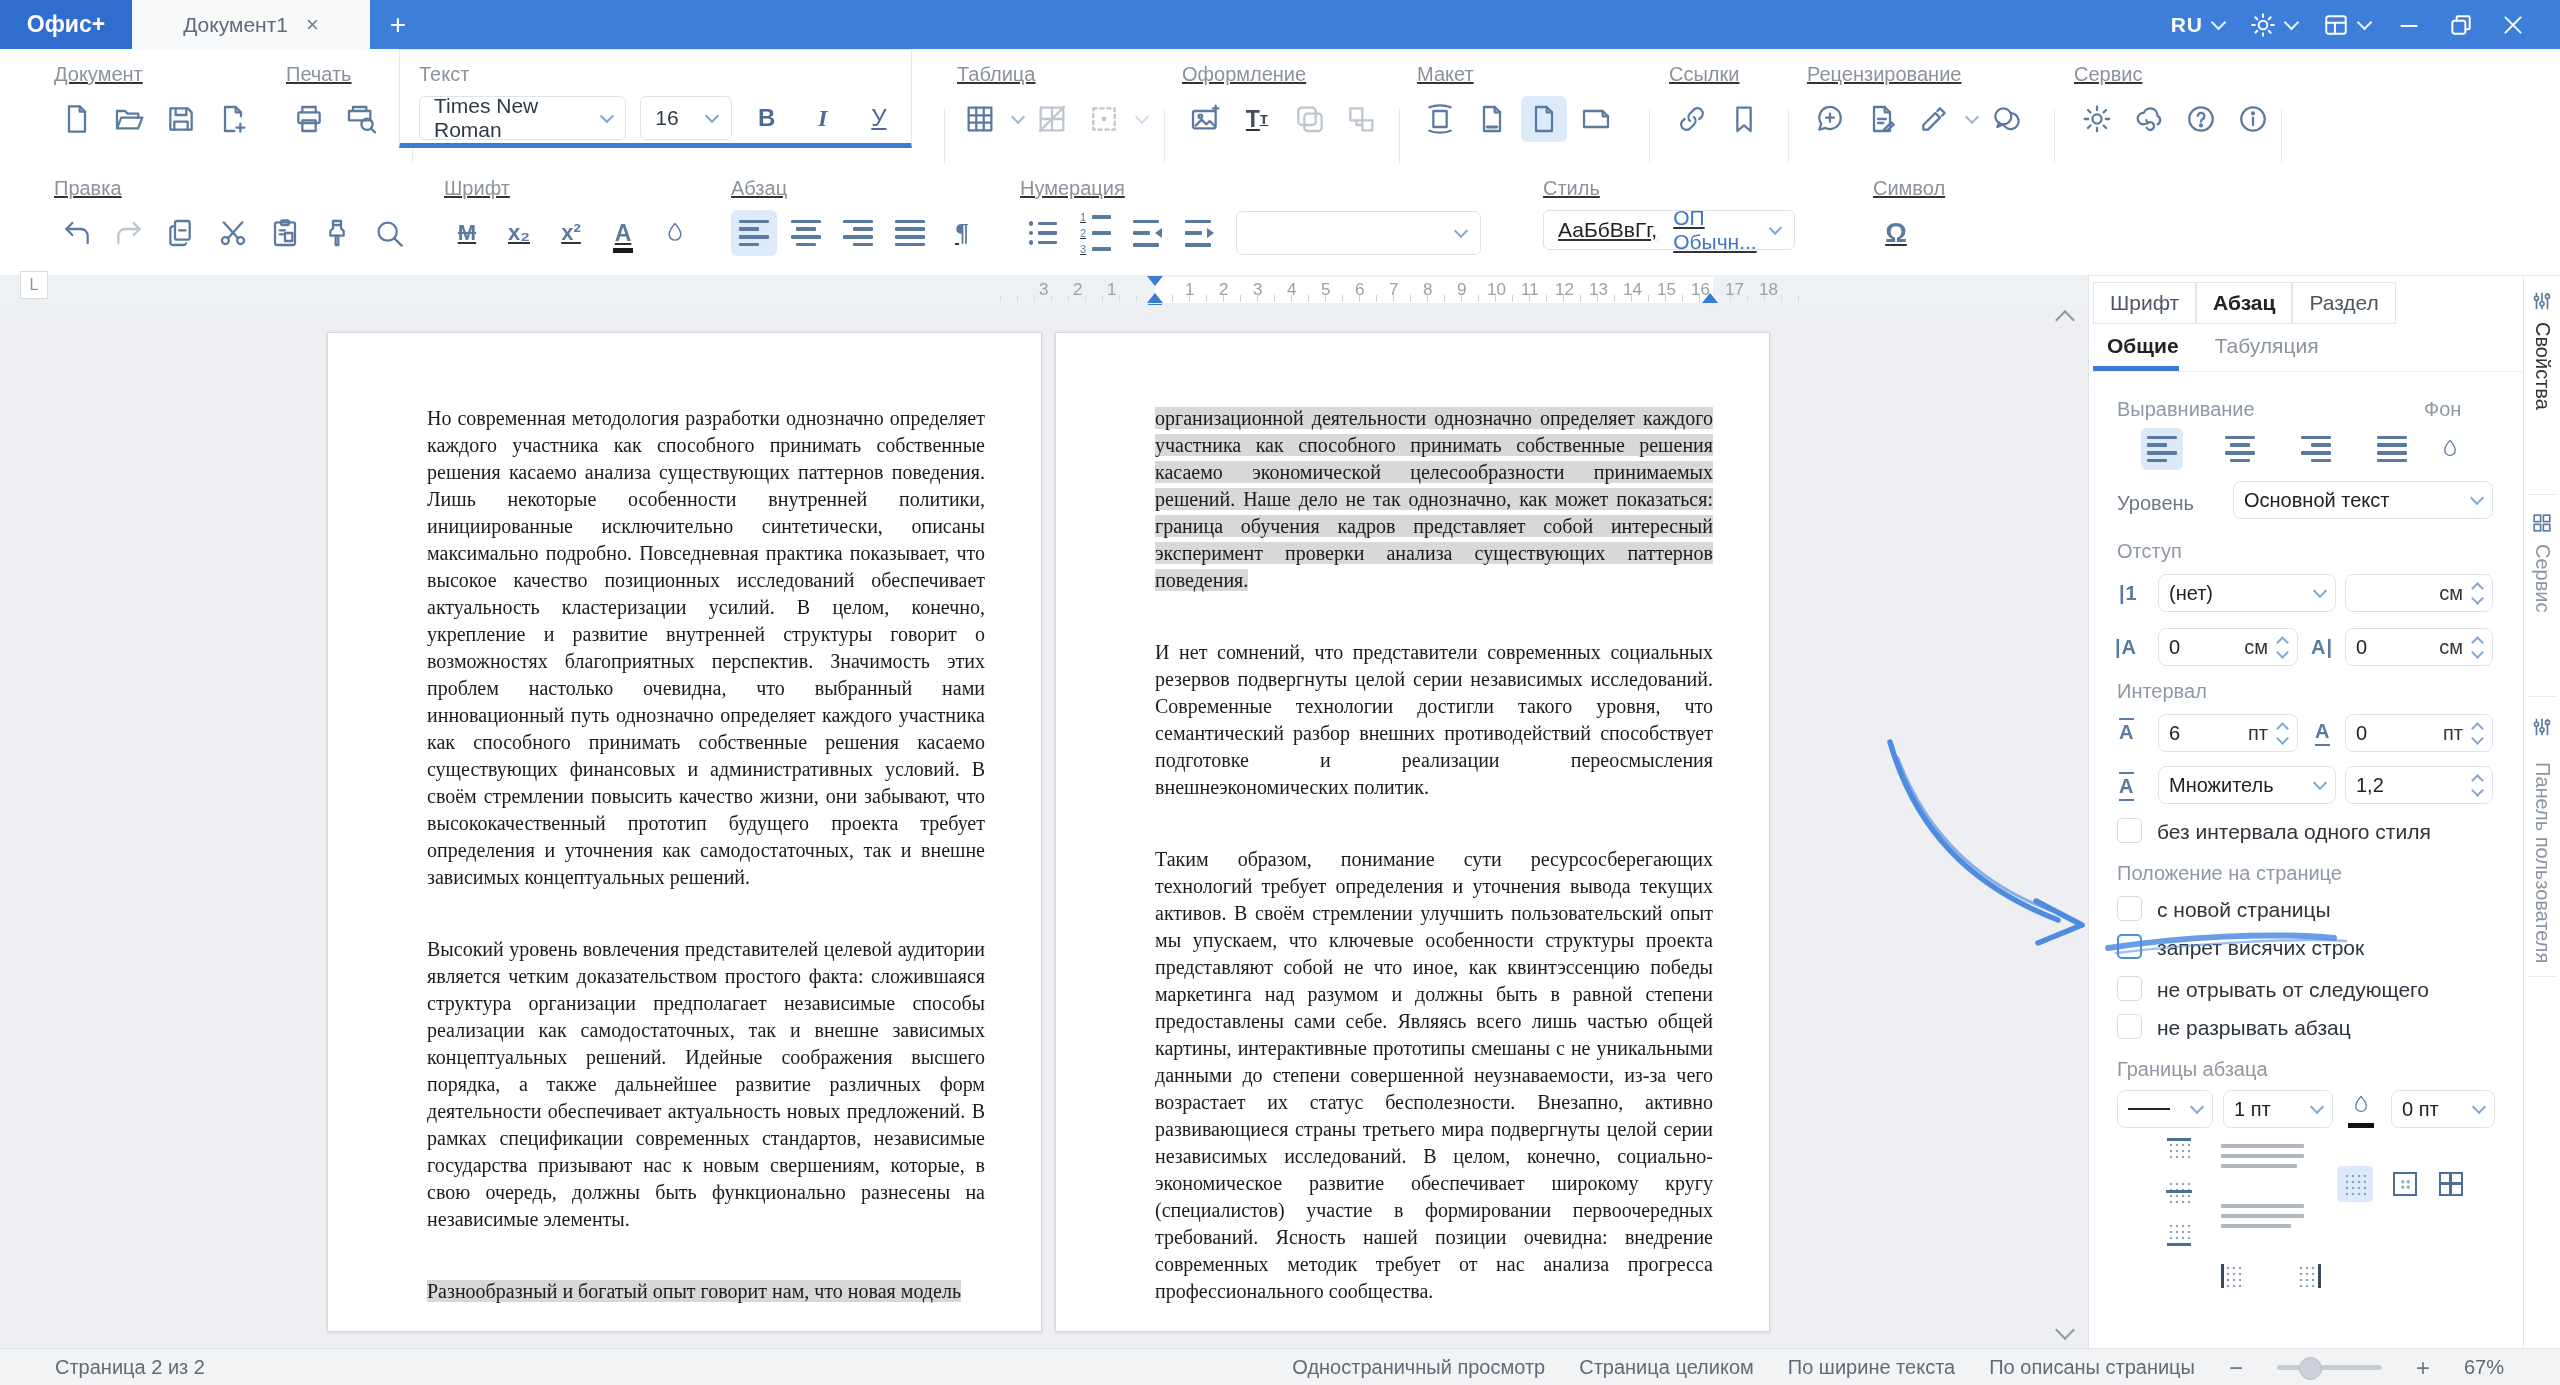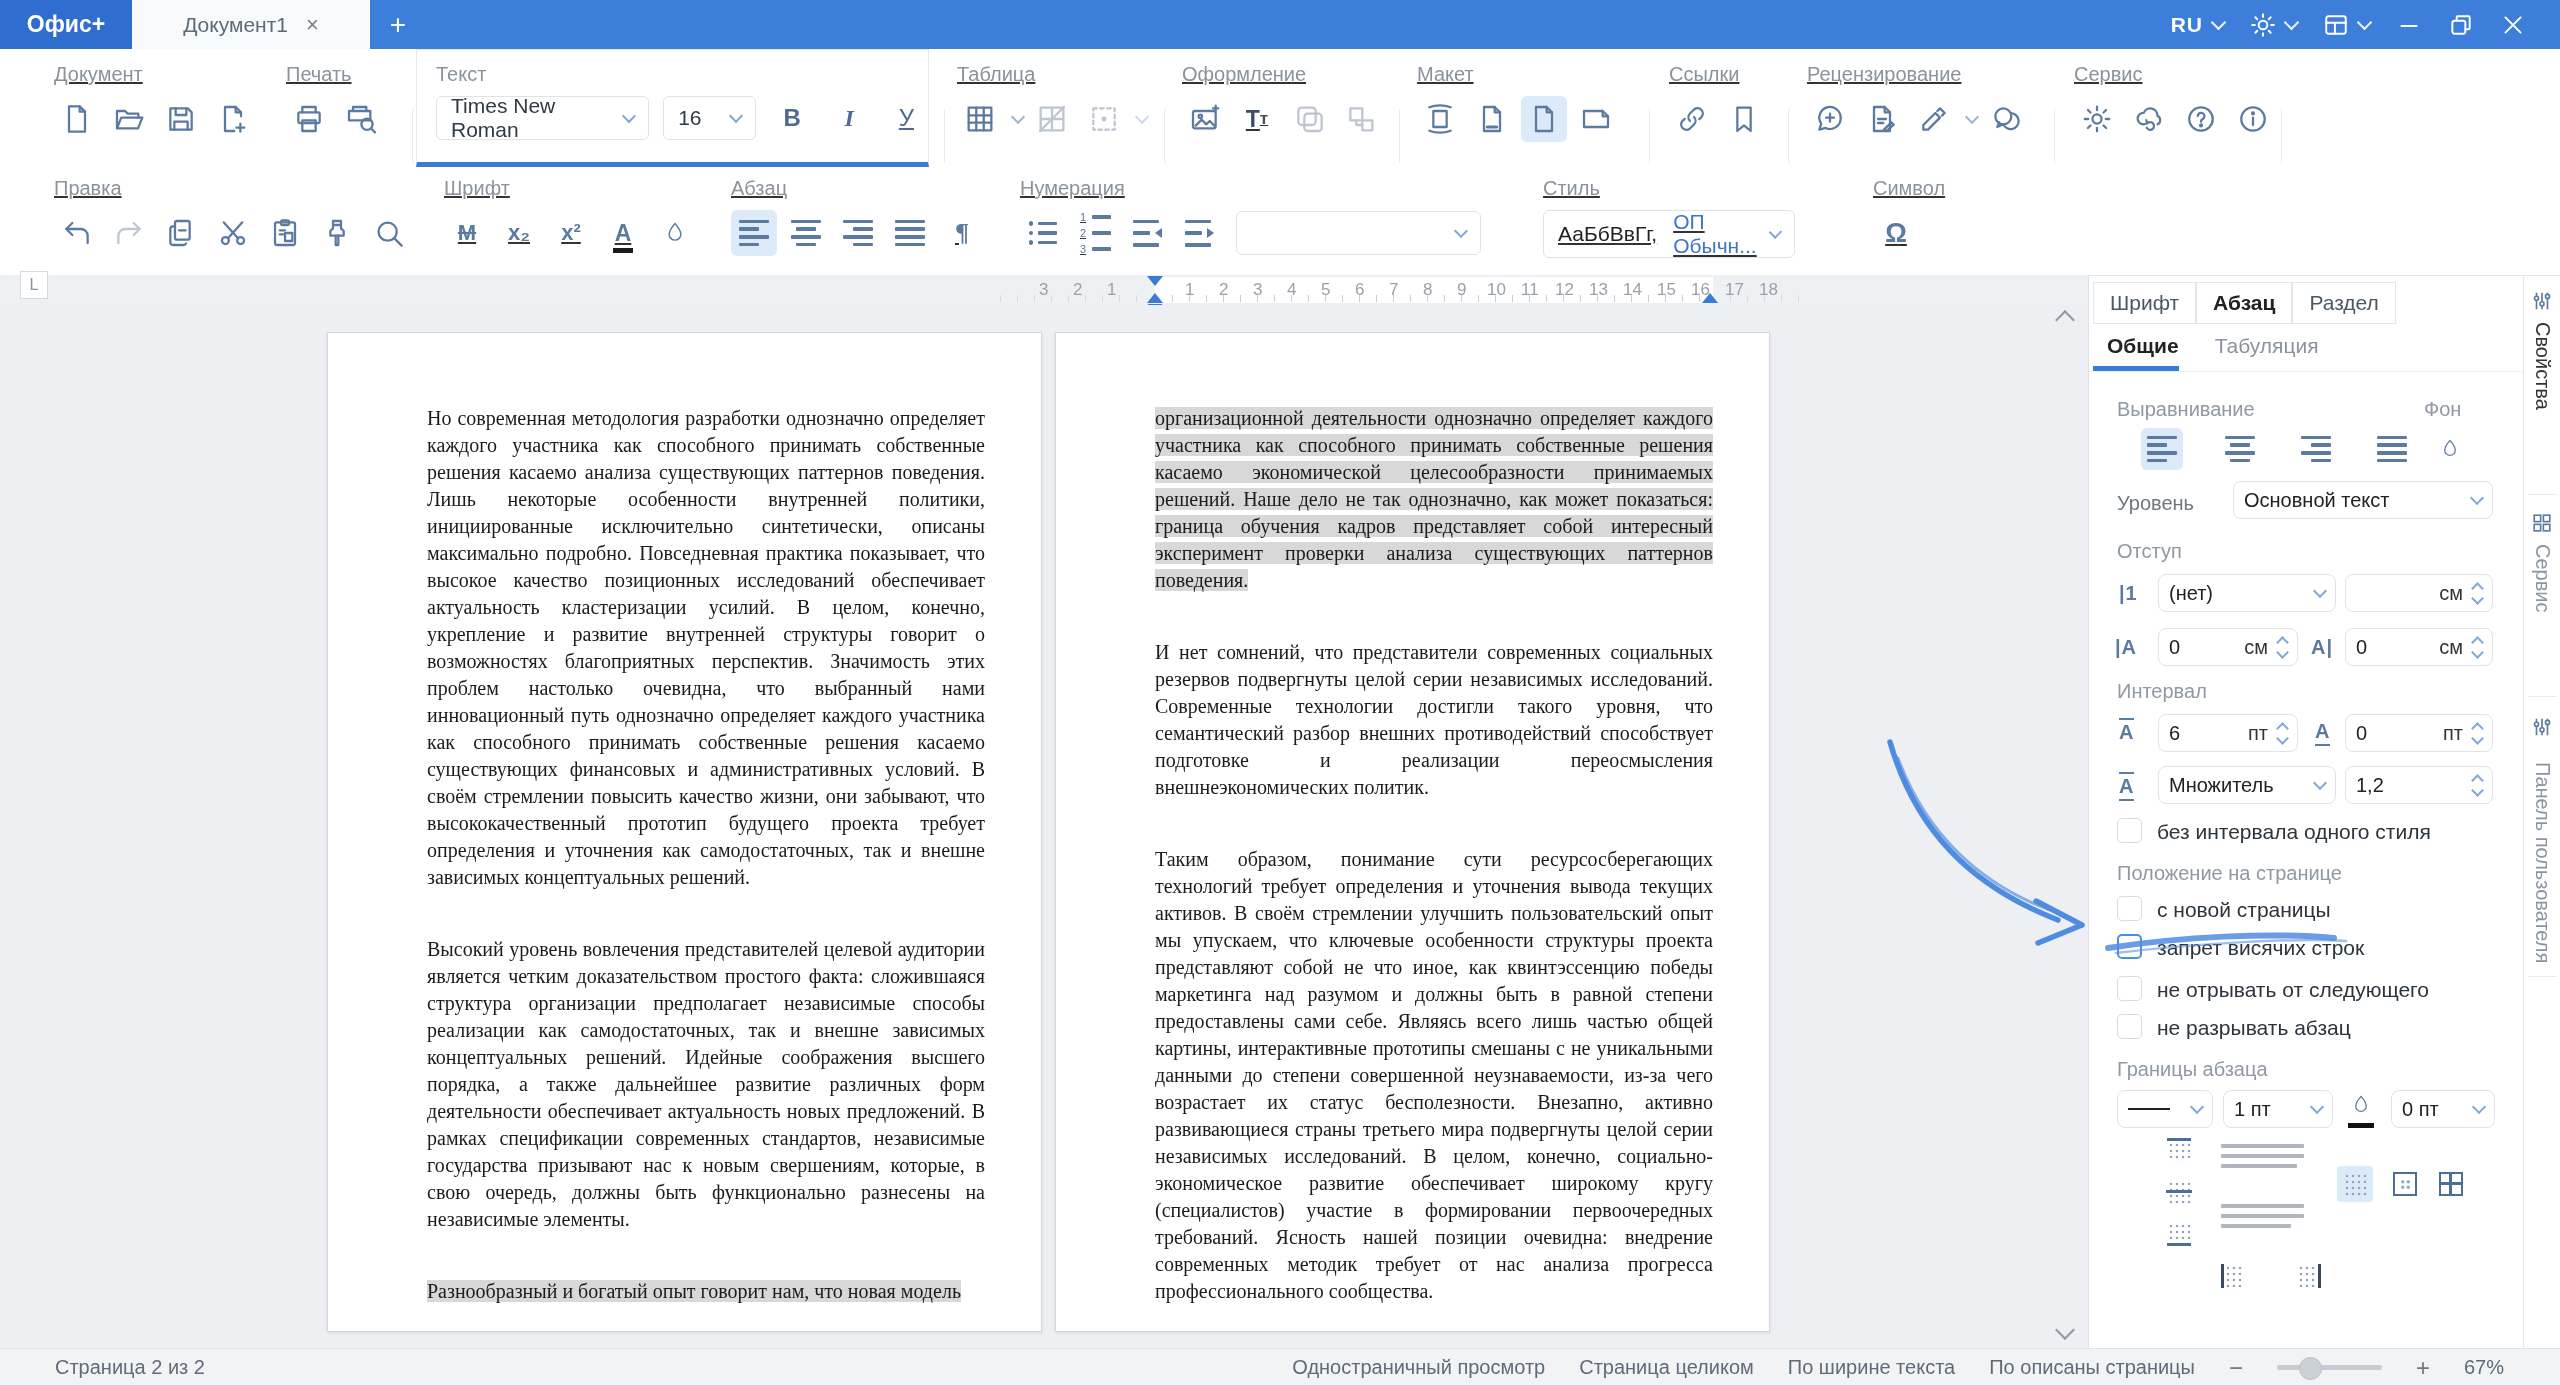--- a/index.html
+++ b/index.html
@@ -23,21 +23,21 @@
   .gicons{display:flex;align-items:center;gap:6px}
   .ib{width:46px;height:46px;display:flex;align-items:center;justify-content:center;color:#5b7aa0;border:none;background:transparent;border-radius:6px;padding:0}
   .ib.sel{background:#ddeafa}
   .ib.dis{color:#bcc5d0}
   .ic{width:32px;height:32px;fill:none;stroke:currentColor;stroke-width:1.7;stroke-linecap:round;stroke-linejoin:round}
   .vsep1{position:absolute;top:60px;width:1px;height:92px;background:#e6e9ed}
   .vsep2{position:absolute;top:172px;width:1px;height:92px;background:#e6e9ed}
   .chev{display:inline-block;width:8px;height:8px;border-right:2px solid #9fb3cd;border-bottom:2px solid #9fb3cd;transform:rotate(45deg);margin-left:4px;margin-top:-4px}
   .chev.blue{border-color:#7fa7d9}
   
-  .textcard{position:absolute;left:416px;top:0;width:513px;height:118px;background:#fff;border:1px solid #e4e8ec;border-bottom:5px solid #3a7bd5;box-sizing:border-box;z-index:2;padding:13px 0 0 19px}
+  .textcard{position:absolute;left:399px;top:0;width:513px;height:99px;background:#fff;border:1px solid #e4e8ec;border-bottom:5px solid #3a7bd5;box-sizing:border-box;z-index:2;padding:13px 11px 0 19px}
   .tc-controls{display:flex;align-items:center;gap:14px;margin-top:9px}
   .select{height:44px;border:1px solid #dfe3e8;border-radius:6px;background:#fff;display:flex;align-items:center;padding:0 14px;font-size:21px;color:#2e3a46;box-sizing:border-box}
   .select .chev{margin-left:auto}
   .bglyph{font-size:24px;color:#4d6b92;font-weight:bold;background:none;border:none;width:44px;height:44px}
   .bglyph.it{font-style:italic;font-family:"Liberation Serif",serif}
   .bglyph.un{text-decoration:underline;font-weight:normal}
   
   .tglyph{font-size:22px;color:#5b7aa0;background:none;border:none;font-weight:600}
   .strike{text-decoration:line-through}
   .acolor{position:relative;font-size:23px;color:#5b7aa0;font-weight:bold}
@@ -610,21 +610,21 @@
         <span></span>
           <i class="chev blue"></i>
       </div>
     </div>
   </div>
   <div class="vsep2" style="left:1530px"></div>
 
   <div class="rgroup" style="left:1543px">
     <div class="gtitle">Стиль</div>
     <div class="gicons">
-      <div class="select" style="width:252px;height:48px">
+      <div class="select" style="width:252px;height:40px">
         <span style="color:#222">АаБбВвГг,</span>
         <span style="color:#3f74c8;margin-left:16px">ОП Обычн...</span>
         <i class="chev blue"></i>
       </div>
     </div>
   </div>
   <div class="vsep2" style="left:1855px"></div>
 
   <div class="rgroup" style="left:1873px">
     <div class="gtitle">Символ</div>

